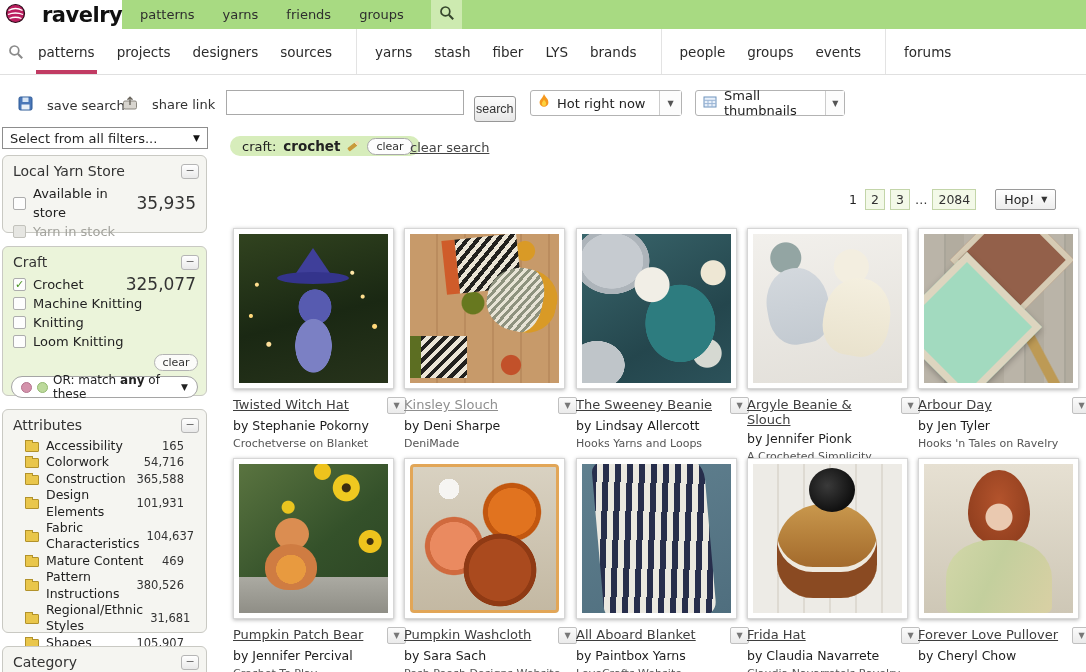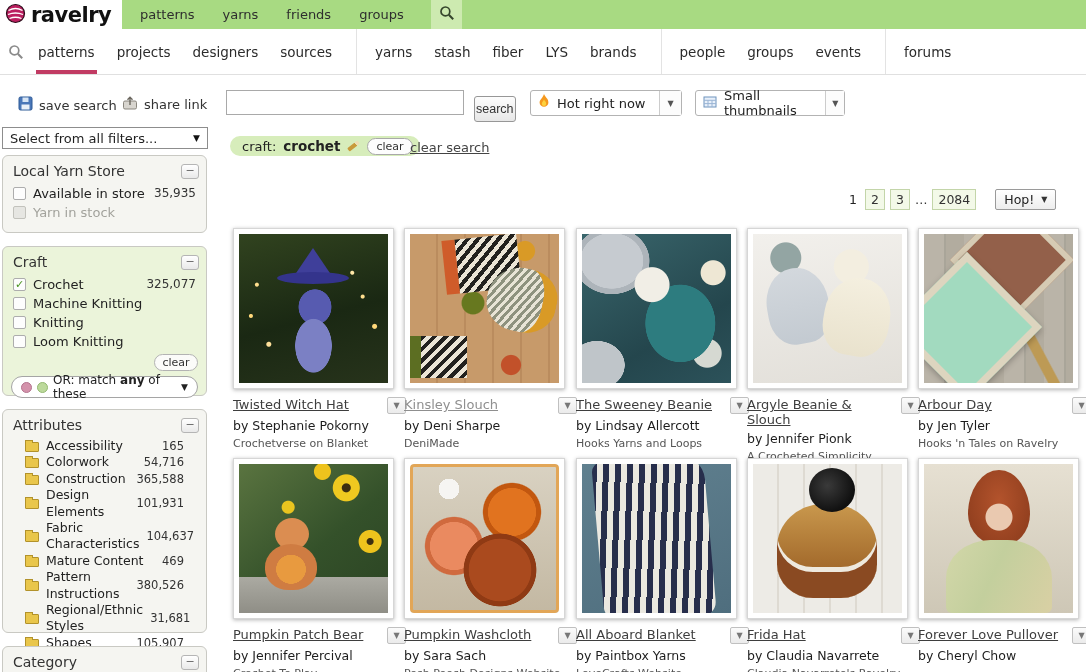--- a/index.html
+++ b/index.html
@@ -3,38 +3,38 @@
 <meta charset="utf-8">
 <style>
   * { margin:0; padding:0; box-sizing:border-box; }
   html,body { width:1086px; height:672px; overflow:hidden; background:#fff;
     font-family:"DejaVu Sans","Liberation Sans",sans-serif; font-size:13px; color:#222; }
   .page { position:relative; width:1086px; height:672px; }
 
   
   .topbar { position:absolute; left:0; top:0; right:0; height:29px; background:#a8da82; }
   .logo-box { position:absolute; left:0; top:0; width:122px; height:29px; background:#fff;
-    display:flex; align-items:center; gap:5px; padding-left:5px; }
+    display:flex; align-items:center; gap:16px; padding-left:5px; }
   .logo-text { font-size:21px; font-weight:bold; color:#111; letter-spacing:-0.5px; }
   .topnav { position:absolute; left:140px; top:0; height:29px; display:flex; align-items:center; gap:28px; }
   .topnav span { color:#2e2e2e; cursor:pointer; }
   .top-search-btn { position:absolute; left:431px; top:0; width:31px; height:29px; background:#cdeab0;
     display:flex; align-items:center; justify-content:center; cursor:pointer; }
 
   
   .subnav { position:absolute; left:0; top:29px; right:0; height:46px; background:#fff;
     border-bottom:1px solid #e0e0e0; display:flex; align-items:stretch; padding-left:8px; }
   .subnav-item { display:flex; align-items:center; padding:0 2px; margin-right:18px;
     border-bottom:4px solid transparent; border-top:4px solid transparent; color:#2b2b2b; cursor:pointer; font-size:13.5px; }
   .subnav-item.active { border-bottom-color:#c13b63; }
   .subnav-mag { display:flex; align-items:center; margin-right:12px; }
   .vdiv { width:1px; background:#e3e3e3; margin:0 16px 0 4px; }
 
   
-  .tool-link { position:absolute; display:flex; align-items:center; gap:6px; color:#333; cursor:pointer; }
+  .tool-link { position:absolute; display:flex; align-items:center; gap:14px; color:#333; cursor:pointer; }
   .save-search { left:18px; top:96px; }
   .share-link  { left:122px; top:96px; }
   .search-input { position:absolute; left:226px; top:90px; width:238px; height:25px;
     border:1px solid #a9a9a9; background:#fff; padding:0 6px; font-size:13px; }
   .search-btn { position:absolute; left:474px; top:96px; height:26px; padding:0 1px;
     background:linear-gradient(#fdfdfd,#e7e7e7); border:1px solid #979797; border-radius:3px;
     font-size:12.5px; color:#333; cursor:pointer; }
   .fancy-select { position:absolute; top:90px; height:26px; background:#fff; border:1px solid #b3b3b3;
     border-radius:3px; display:flex; align-items:center; gap:7px; padding-left:7px; cursor:pointer; }
   .sort-select { left:530px; width:152px; }
@@ -62,21 +62,21 @@
   .sbox.green { background:#ebf4da; }
   .sbox-header { display:flex; justify-content:space-between; align-items:center; padding:7px 7px 5px 10px;
     font-size:14px; color:#333; }
   .minus-btn { width:18px; height:15px; border:1px solid #b5b5b5; border-radius:3px;
     background:linear-gradient(#fff,#e9e9e9); color:#666; font-size:11px; line-height:12px;
     text-align:center; cursor:pointer; }
   .chk-row { display:flex; align-items:center; gap:7px; padding:0 10px; line-height:19px; }
   .checkbox { width:13px; height:13px; border:1px solid #adadad; border-radius:2px; background:#fdfdfd;
     font-size:11px; line-height:11px; text-align:center; color:#49941f; font-weight:bold; cursor:pointer; flex:none; }
   .checkbox.disabled { background:#e6e6e2; border-color:#c2c2bc; }
-  .chk-row .cnt { margin-left:auto; font-size:12px; color:#333; }
+  .chk-row .cnt { margin-left:auto; font-size:17px; color:#333; }
   .chk-row.disabled { color:#a2a29c; }
   .lys-box { top:155px; height:78px; }
   .craft-box { top:246px; height:150px; }
   .clear-pill { display:block; margin:3px 8px 5px auto; width:44px; text-align:center;
     background:#fbfbf9; border:1px solid #b3b3b3; border-radius:9px; font-size:11px; padding:1px 0;
     color:#333; cursor:pointer; }
   .or-select { margin:0 8px 8px; height:22px; background:#fff; border:1px solid #a5a5a5; border-radius:12px;
     display:flex; align-items:center; gap:5px; padding:0 9px; font-size:12px; cursor:pointer; }
   .dot { width:11px; height:11px; border-radius:50%; flex:none; }
   .dot.pink { background:#d492ab; border:1px solid #b4738e; }

